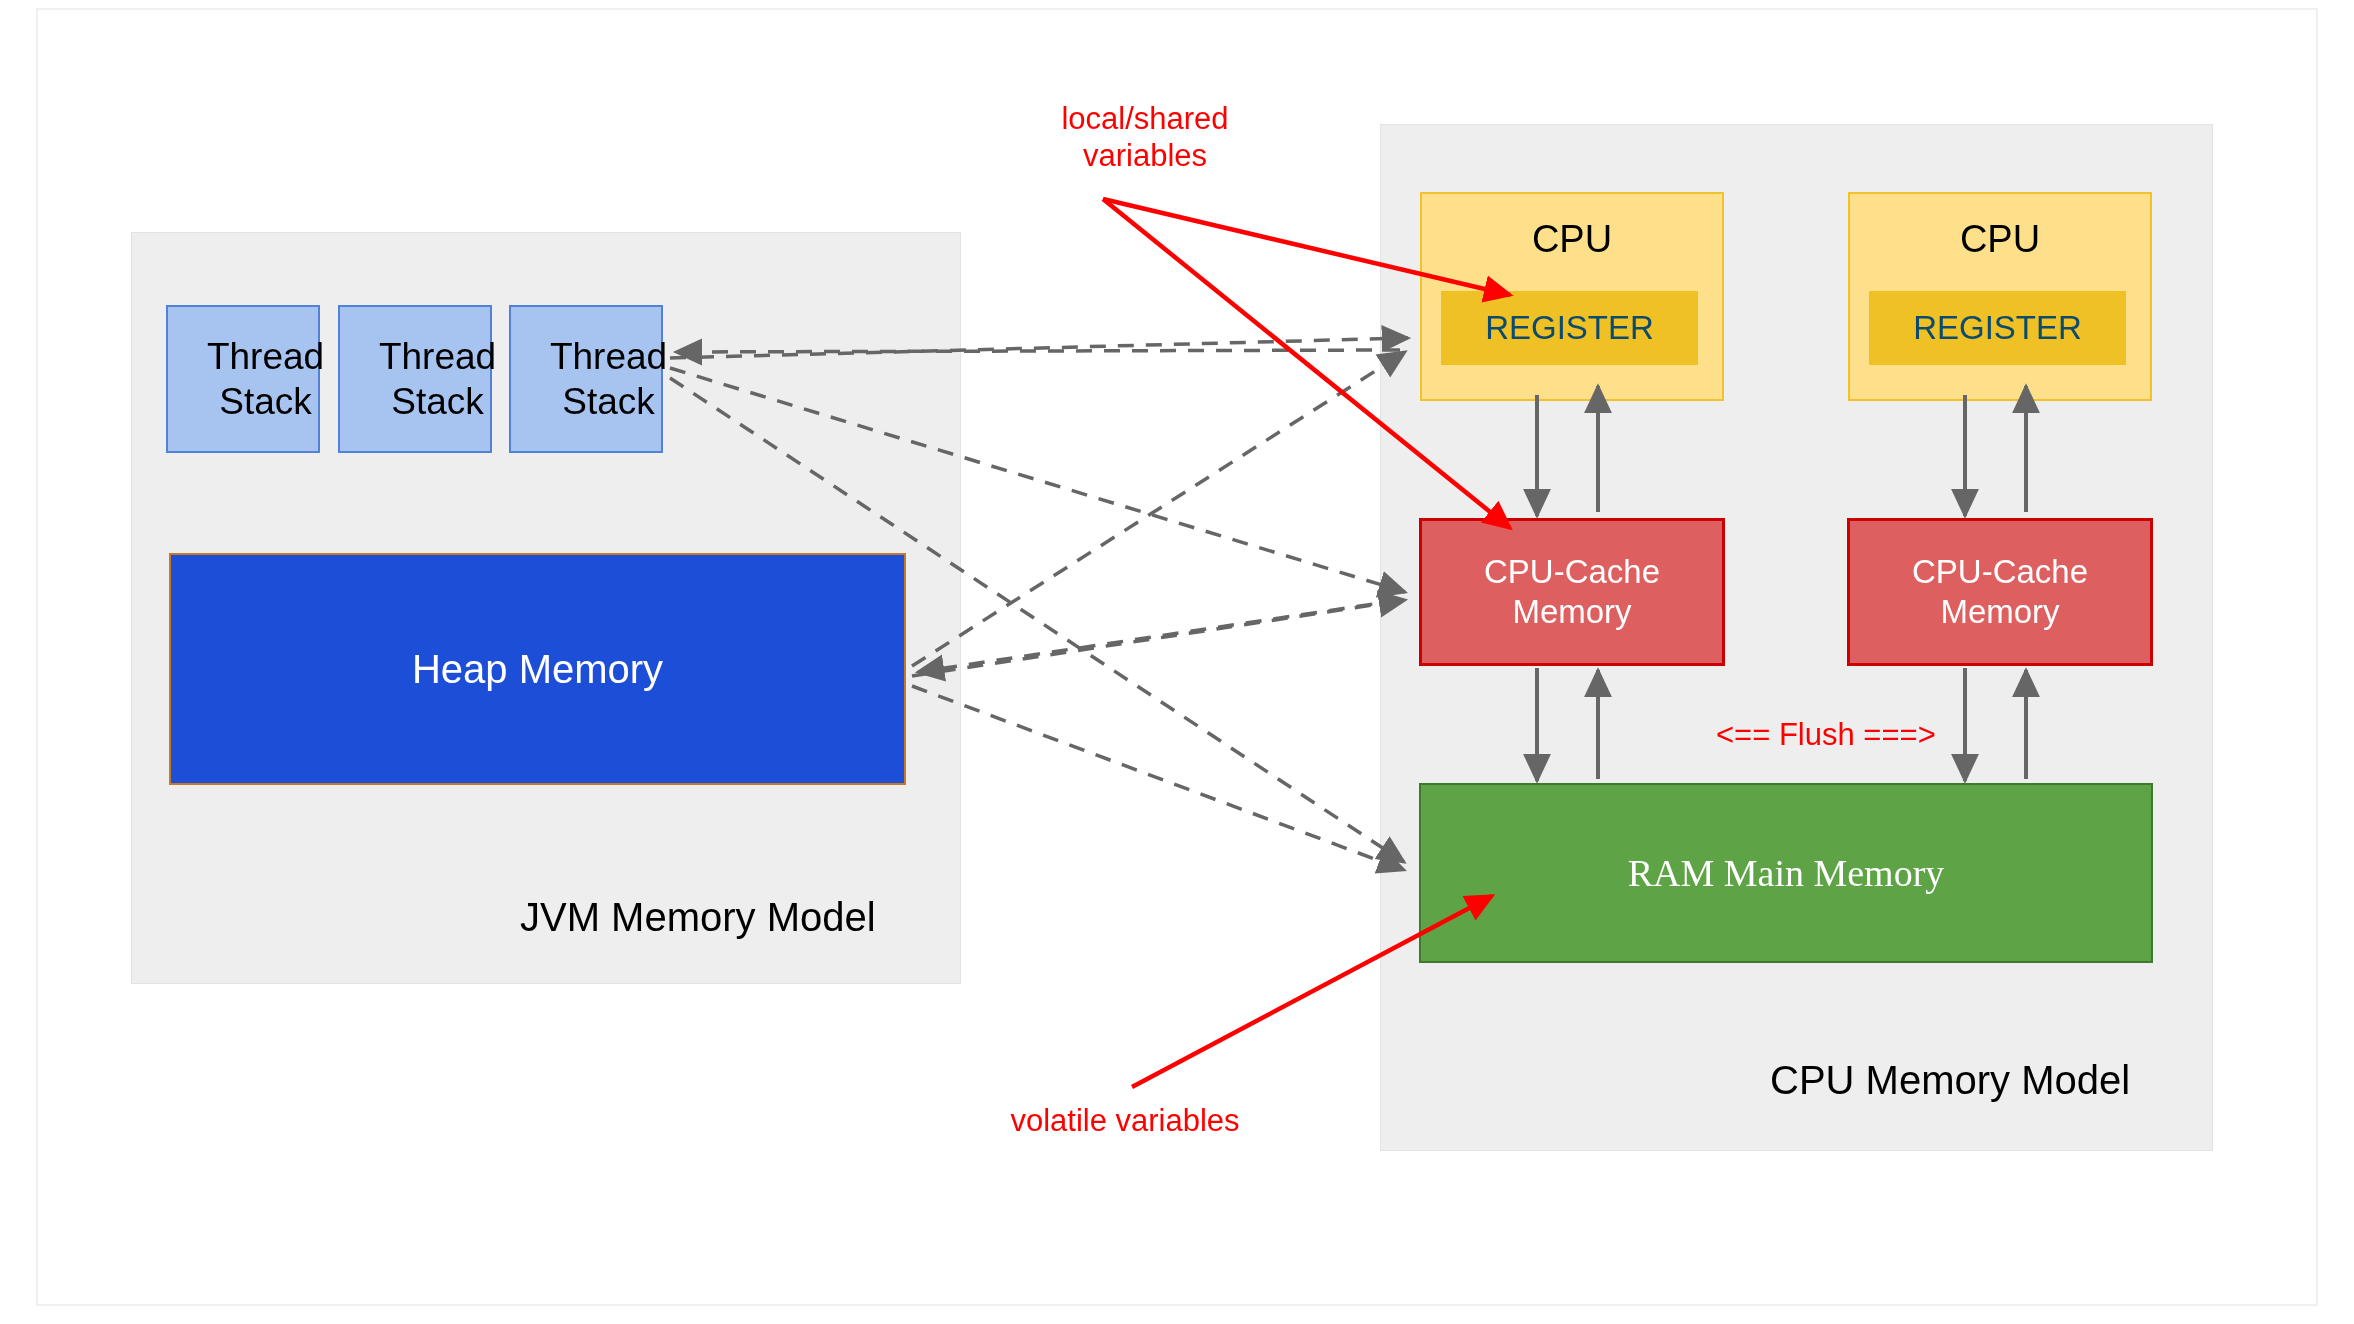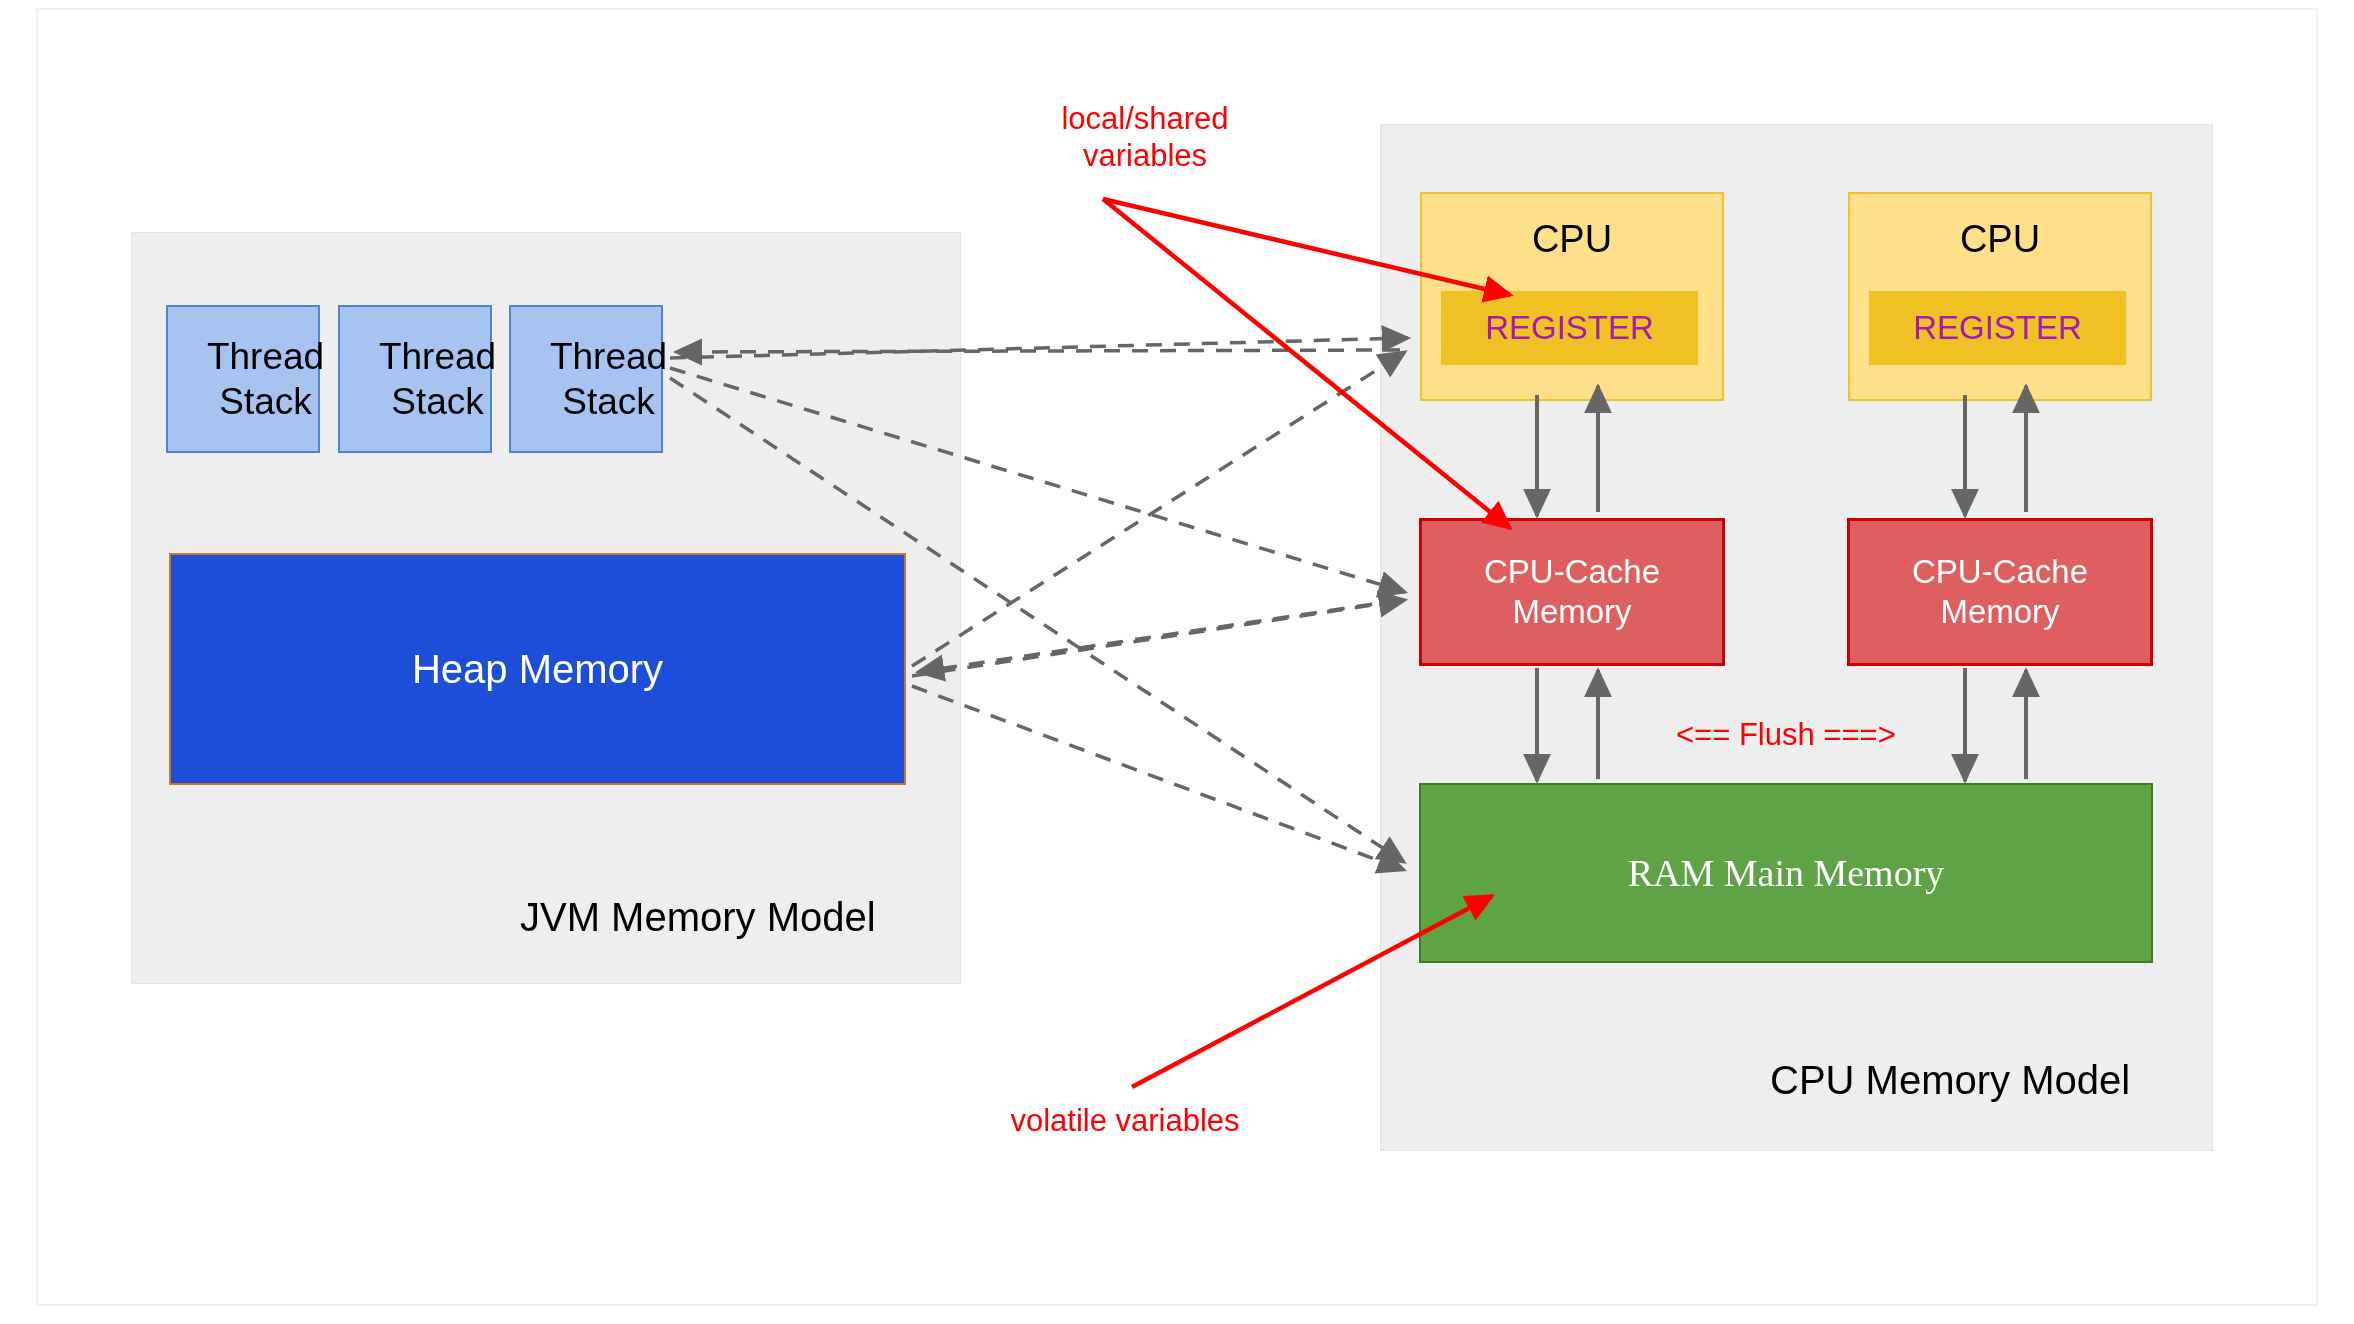--- a/index.html
+++ b/index.html
@@ -70,21 +70,21 @@
     background: #ffe08a;
     border: 2px solid #f2c12e;
     color: #000000;
     font-size: 38px;
     align-items: flex-start;
     padding-top: 22px;
   }
   .register {
     background: #efc124;
     border: none;
-    color: #a21caf;
+    color: #0c4a6e;
     font-size: 33px;
   }
   .cache {
     background: #de5f5f;
     border: 3px solid #cc0000;
     color: #ffffff;
     font-size: 33px;
   }
   .ram {
     background: #5ea345;
@@ -100,20 +100,21 @@
     font-size: 31px;
     text-align: center;
     line-height: 1.2;
     white-space: pre-line;
   }
   .flush-label {
     position: absolute;
     color: #ff0000;
     font-size: 31px;
     white-space: nowrap;
+    margin-left: 40px;
   }
 
   svg.overlay {
     position: absolute;
     left: 0;
     top: 0;
     width: 2354px;
     height: 1324px;
     pointer-events: none;
   }

